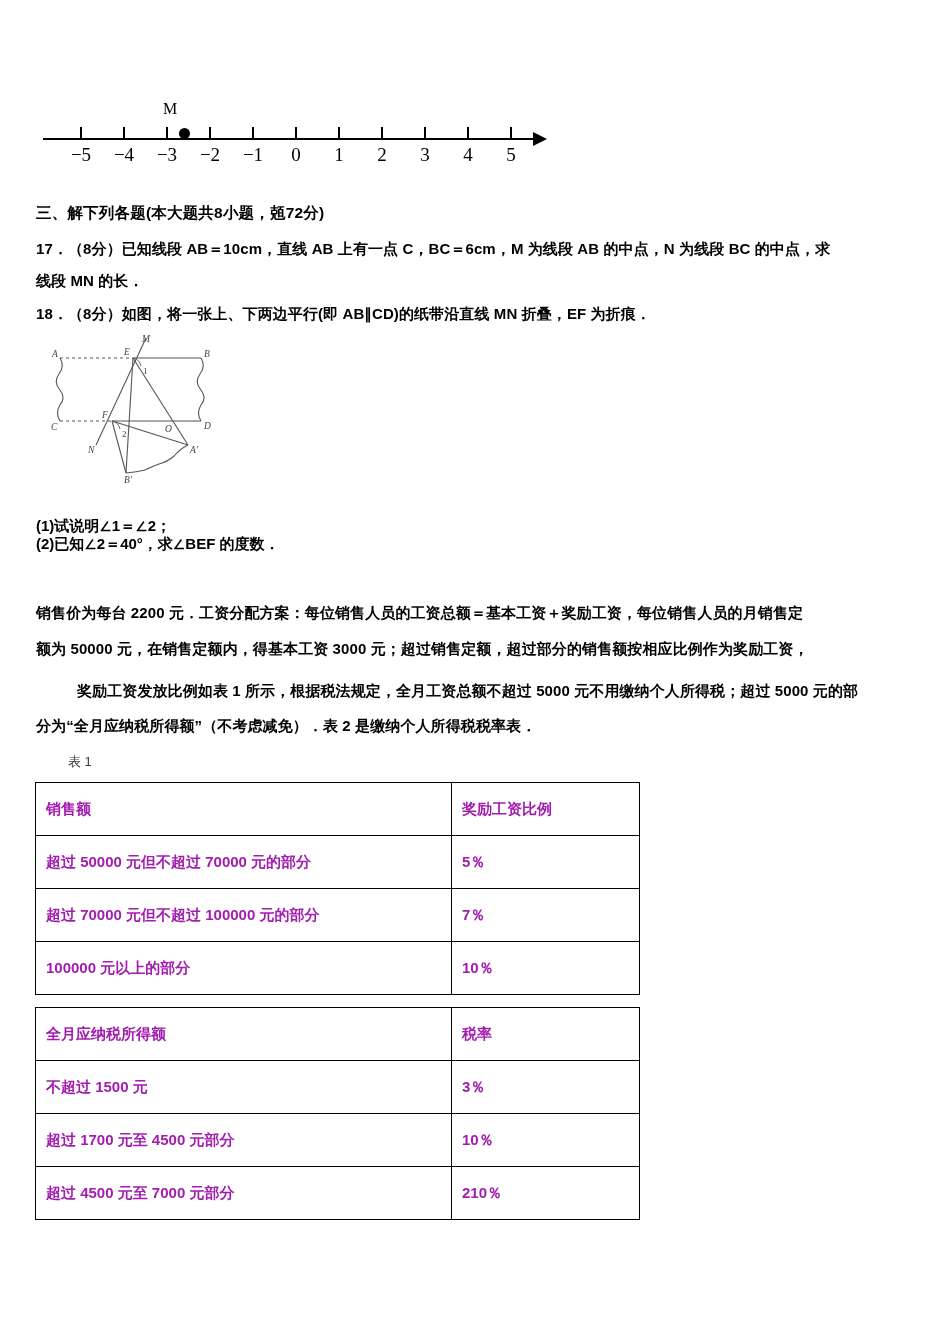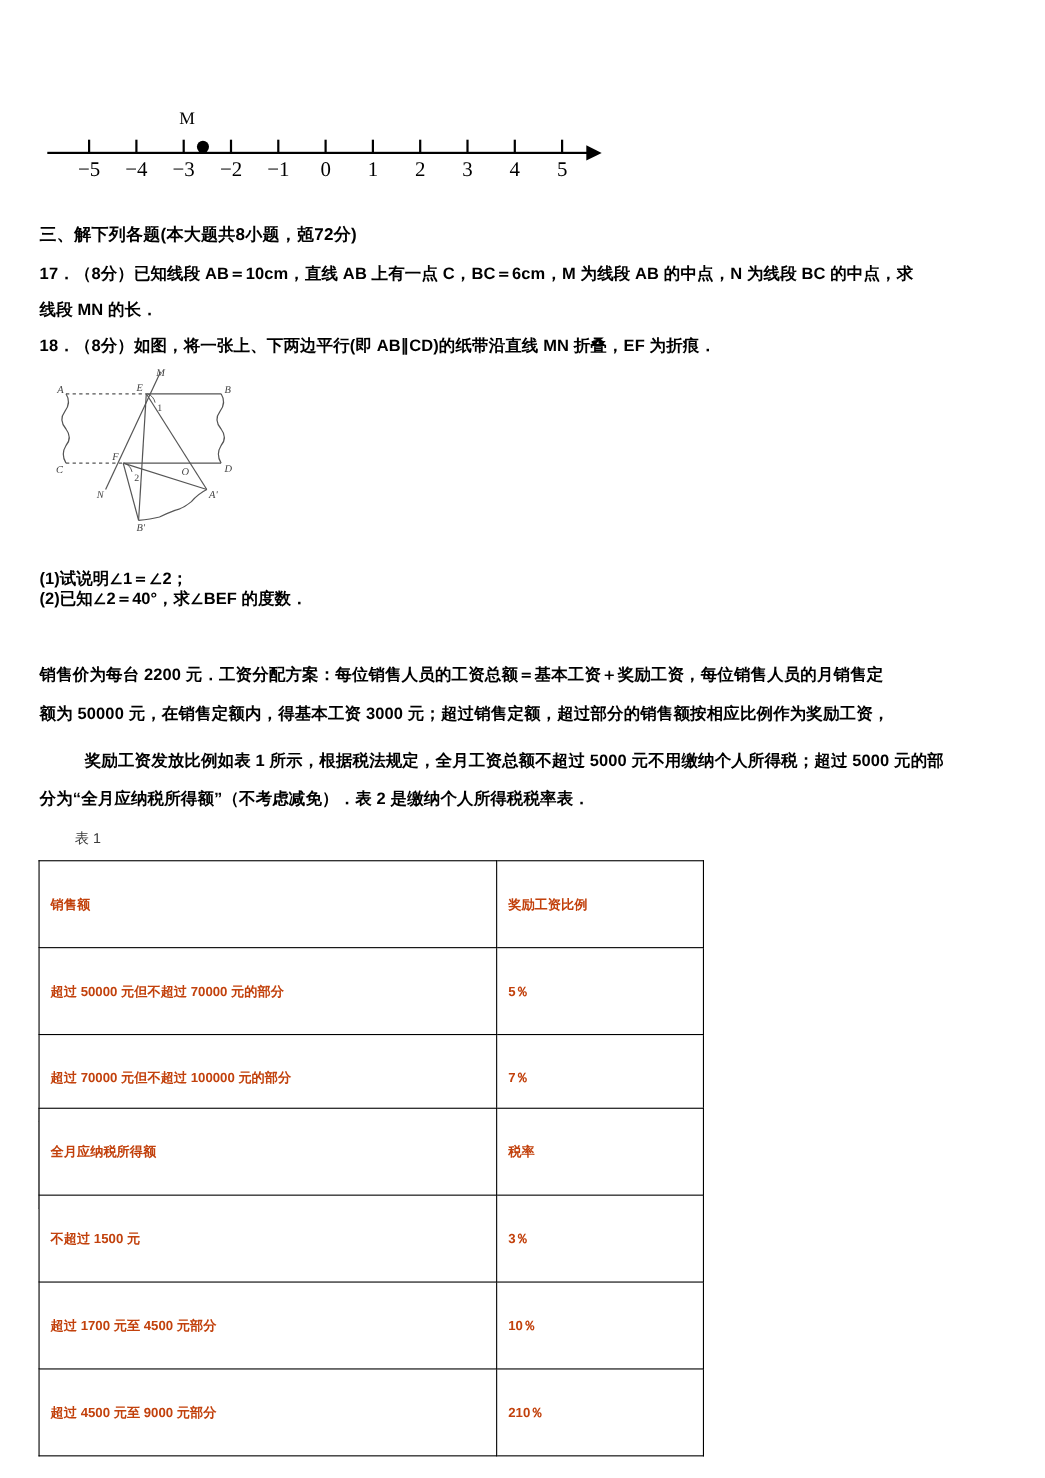--- a/index.html
+++ b/index.html
@@ -127,27 +127,27 @@
   }
   .data-table {
     position: absolute;
     border-collapse: collapse;
     table-layout: fixed;
     width: 562px;
     background: #fff;
   }
   .data-table td {
     border: 1.5px solid #000;
-    padding: 16px 10px;
+    padding: 3px 10px;
     height: 46px;
     vertical-align: middle;
     font-family: "Liberation Sans", sans-serif;
     font-weight: bold;
-    font-size: 12px;
-    color: #c2410c;
+    font-size: 15px;
+    color: #a21caf;
   }
   .data-table td.col-left  { width: 395px; }
   .data-table td.col-right { width: 167px; }
 </style>
 </head>
 <body>
 
 <div class="page">
 
   <div id="numberline-figure">
@@ -282,19 +282,19 @@
       </tr>
       <tr>
         <td class="col-left">不超过 1500 元</td>
         <td class="col-right">3％</td>
       </tr>
       <tr>
         <td class="col-left">超过 1700 元至 4500 元部分</td>
         <td class="col-right">10％</td>
       </tr>
       <tr>
-        <td class="col-left">超过 4500 元至 9000 元部分</td>
+        <td class="col-left">超过 4500 元至 7000 元部分</td>
         <td class="col-right">210％</td>
       </tr>
     </tbody>
   </table>
 
 </div>
 
 </body></html>

